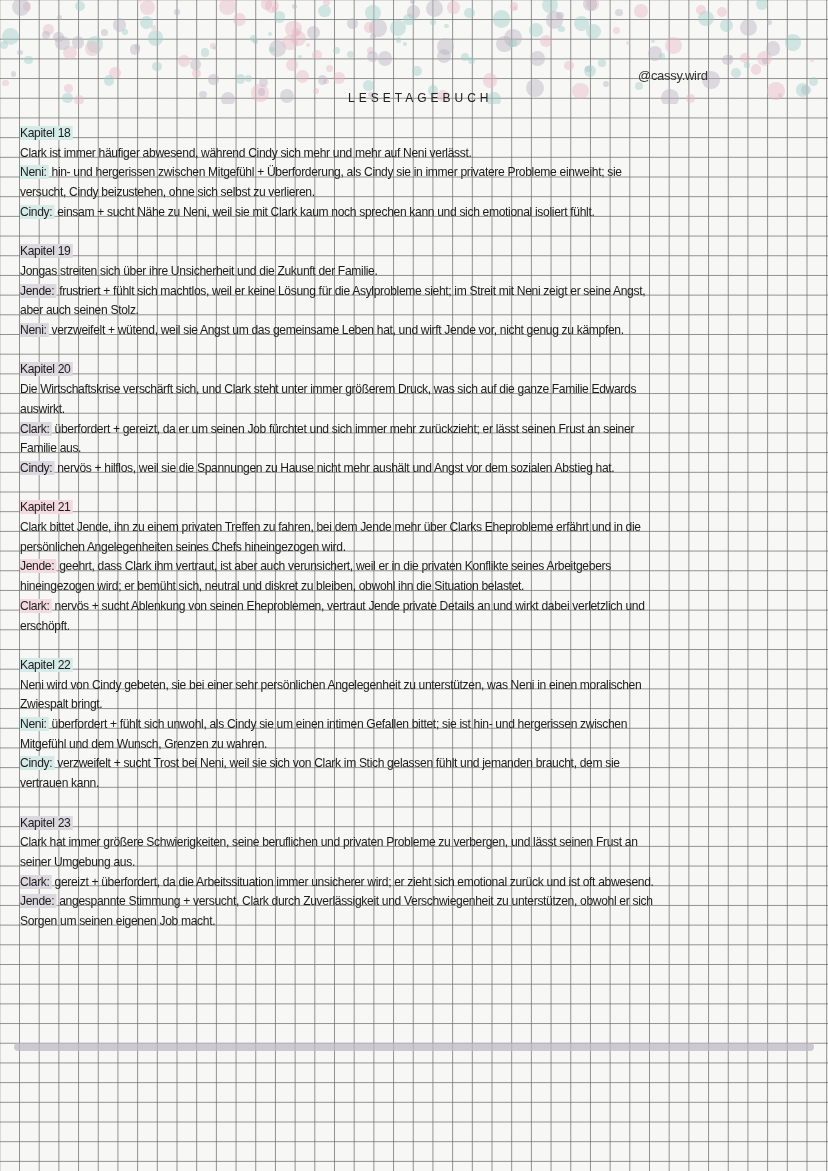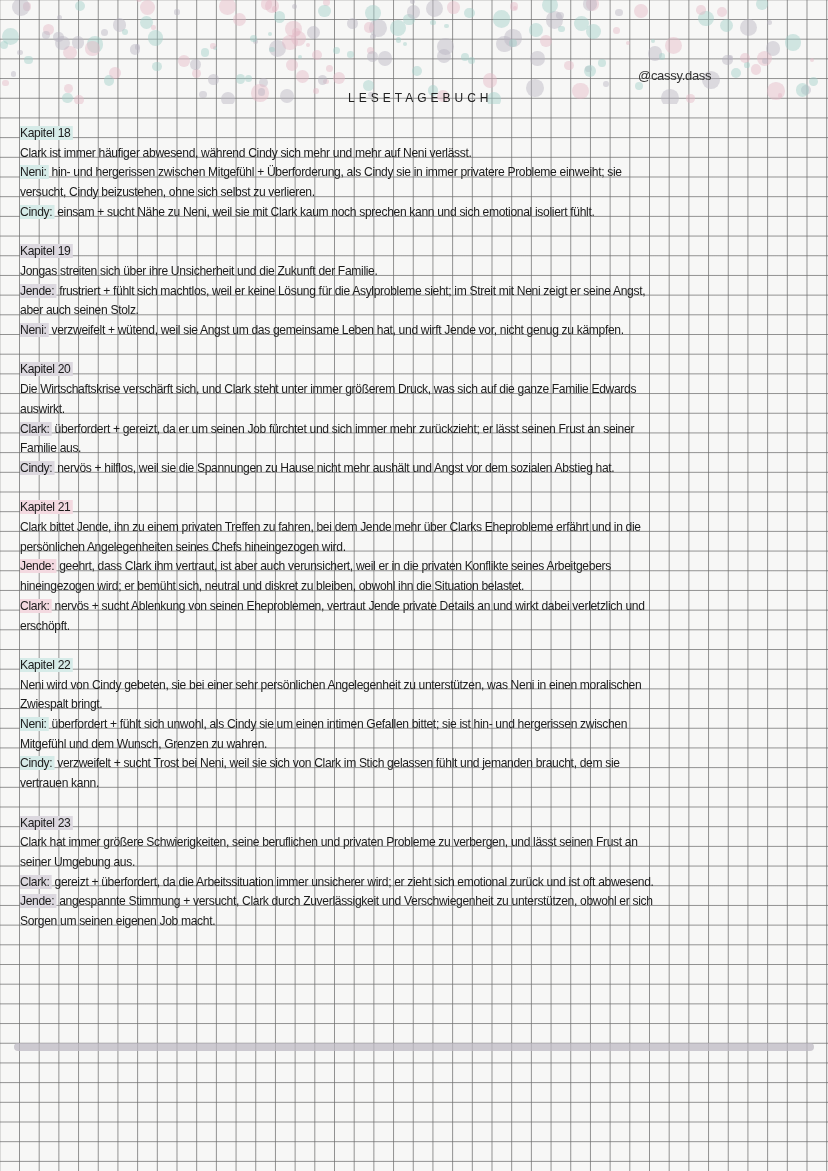--- a/index.html
+++ b/index.html
@@ -255,21 +255,21 @@
       <div class="dot" style="width: 13.321px; height: 13.321px; left: 583.348px; top: -2.53867px; background: rgb(185, 179, 192);"></div>
       <div class="dot" style="width: 5.81998px; height: 5.81998px; left: 269.409px; top: 46.5058px; background: rgb(159, 207, 200);"></div>
       <div class="dot" style="width: 14.6198px; height: 14.6198px; left: 482.553px; top: 73.0966px; background: rgb(228, 185, 198);"></div>
       <div class="dot" style="width: 17.554px; height: 17.554px; left: 739.78px; top: 18.9004px; background: rgb(185, 179, 192);"></div>
       <div class="dot" style="width: 6.4557px; height: 6.4557px; left: 558.091px; top: 25.5838px; background: rgb(159, 207, 200);"></div>
       <div class="dot" style="width: 15.1584px; height: 15.1584px; left: 282.485px; top: 34.8134px; background: rgb(228, 185, 198);"></div>
       <div class="dot" style="width: 7.49526px; height: 7.49526px; left: 257.962px; top: 88.2561px; background: rgb(185, 179, 192);"></div>
       <div class="dot" style="width: 17.2998px; height: 17.2998px; left: 1.52269px; top: 27.5784px; background: rgb(159, 207, 200);"></div>
       <div class="dot" style="width: 8.40519px; height: 8.40519px; left: 686.167px; top: 94.4469px; background: rgb(228, 185, 198);"></div>
     </div>
-  <div class="handle">@cassy.dass</div>
+  <div class="handle">@cassy.wird</div>
   <div class="subtitle">LESETAGEBUCH</div>
 </div>
 
 <div class="content">
   <div class="chapter">
     <p><span class="hl" style="background:#d6ebe8">Kapitel 18</span></p>
     <p>Clark ist immer häufiger abwesend, während Cindy sich mehr und mehr auf Neni verlässt.</p>
     <p><span class="hl" style="background:#d6ebe8">Neni:</span><span> hin- und hergerissen zwischen Mitgefühl + Überforderung, als Cindy sie in immer privatere Probleme einweiht; sie versucht, Cindy beizustehen, ohne sich selbst zu verlieren.</span></p>
     <p><span class="hl" style="background:#d6ebe8">Cindy:</span><span> einsam + sucht Nähe zu Neni, weil sie mit Clark kaum noch sprechen kann und sich emotional isoliert fühlt.</span></p>
   </div>

